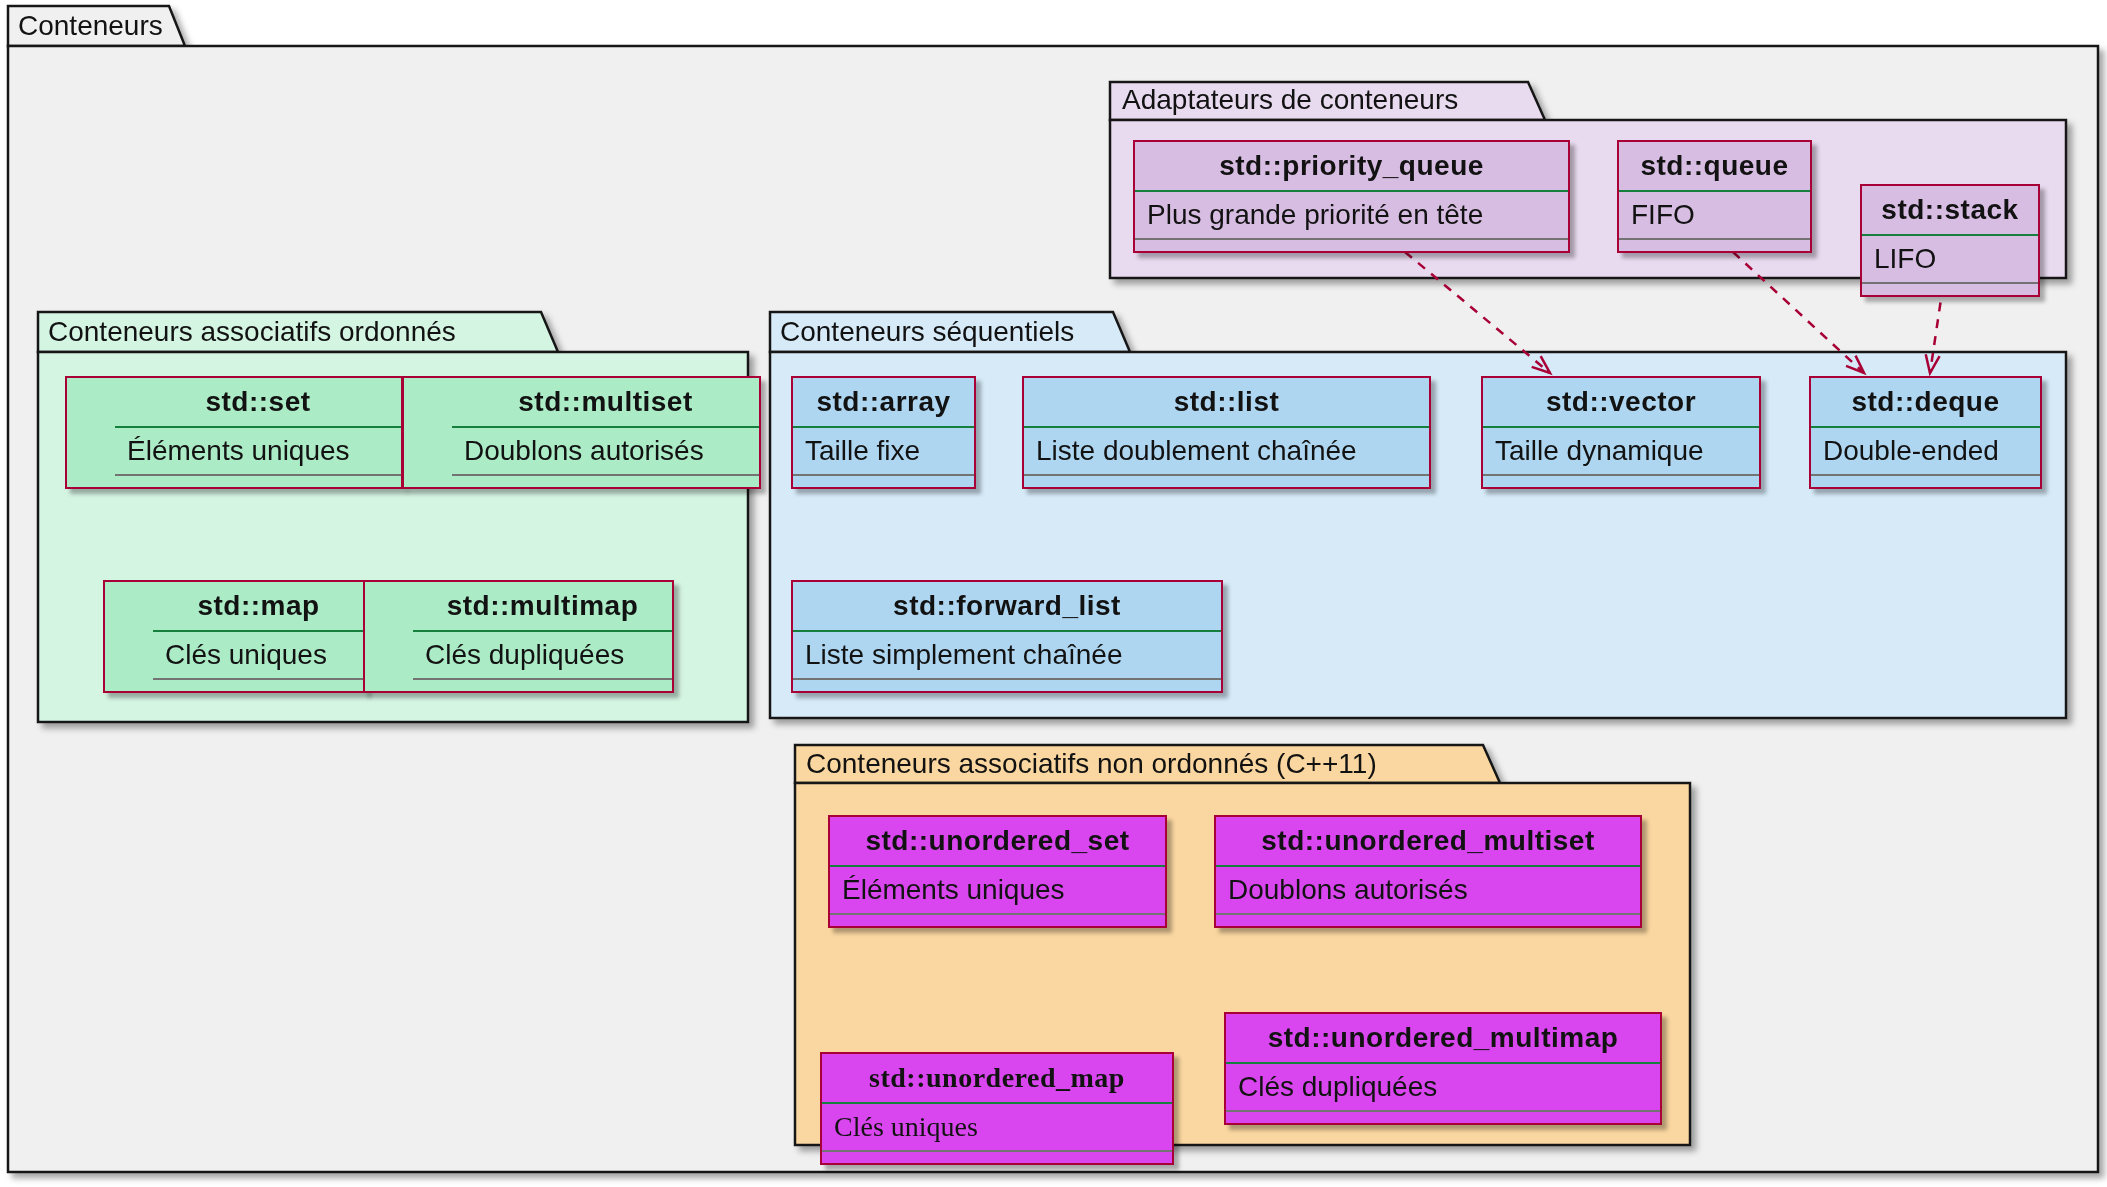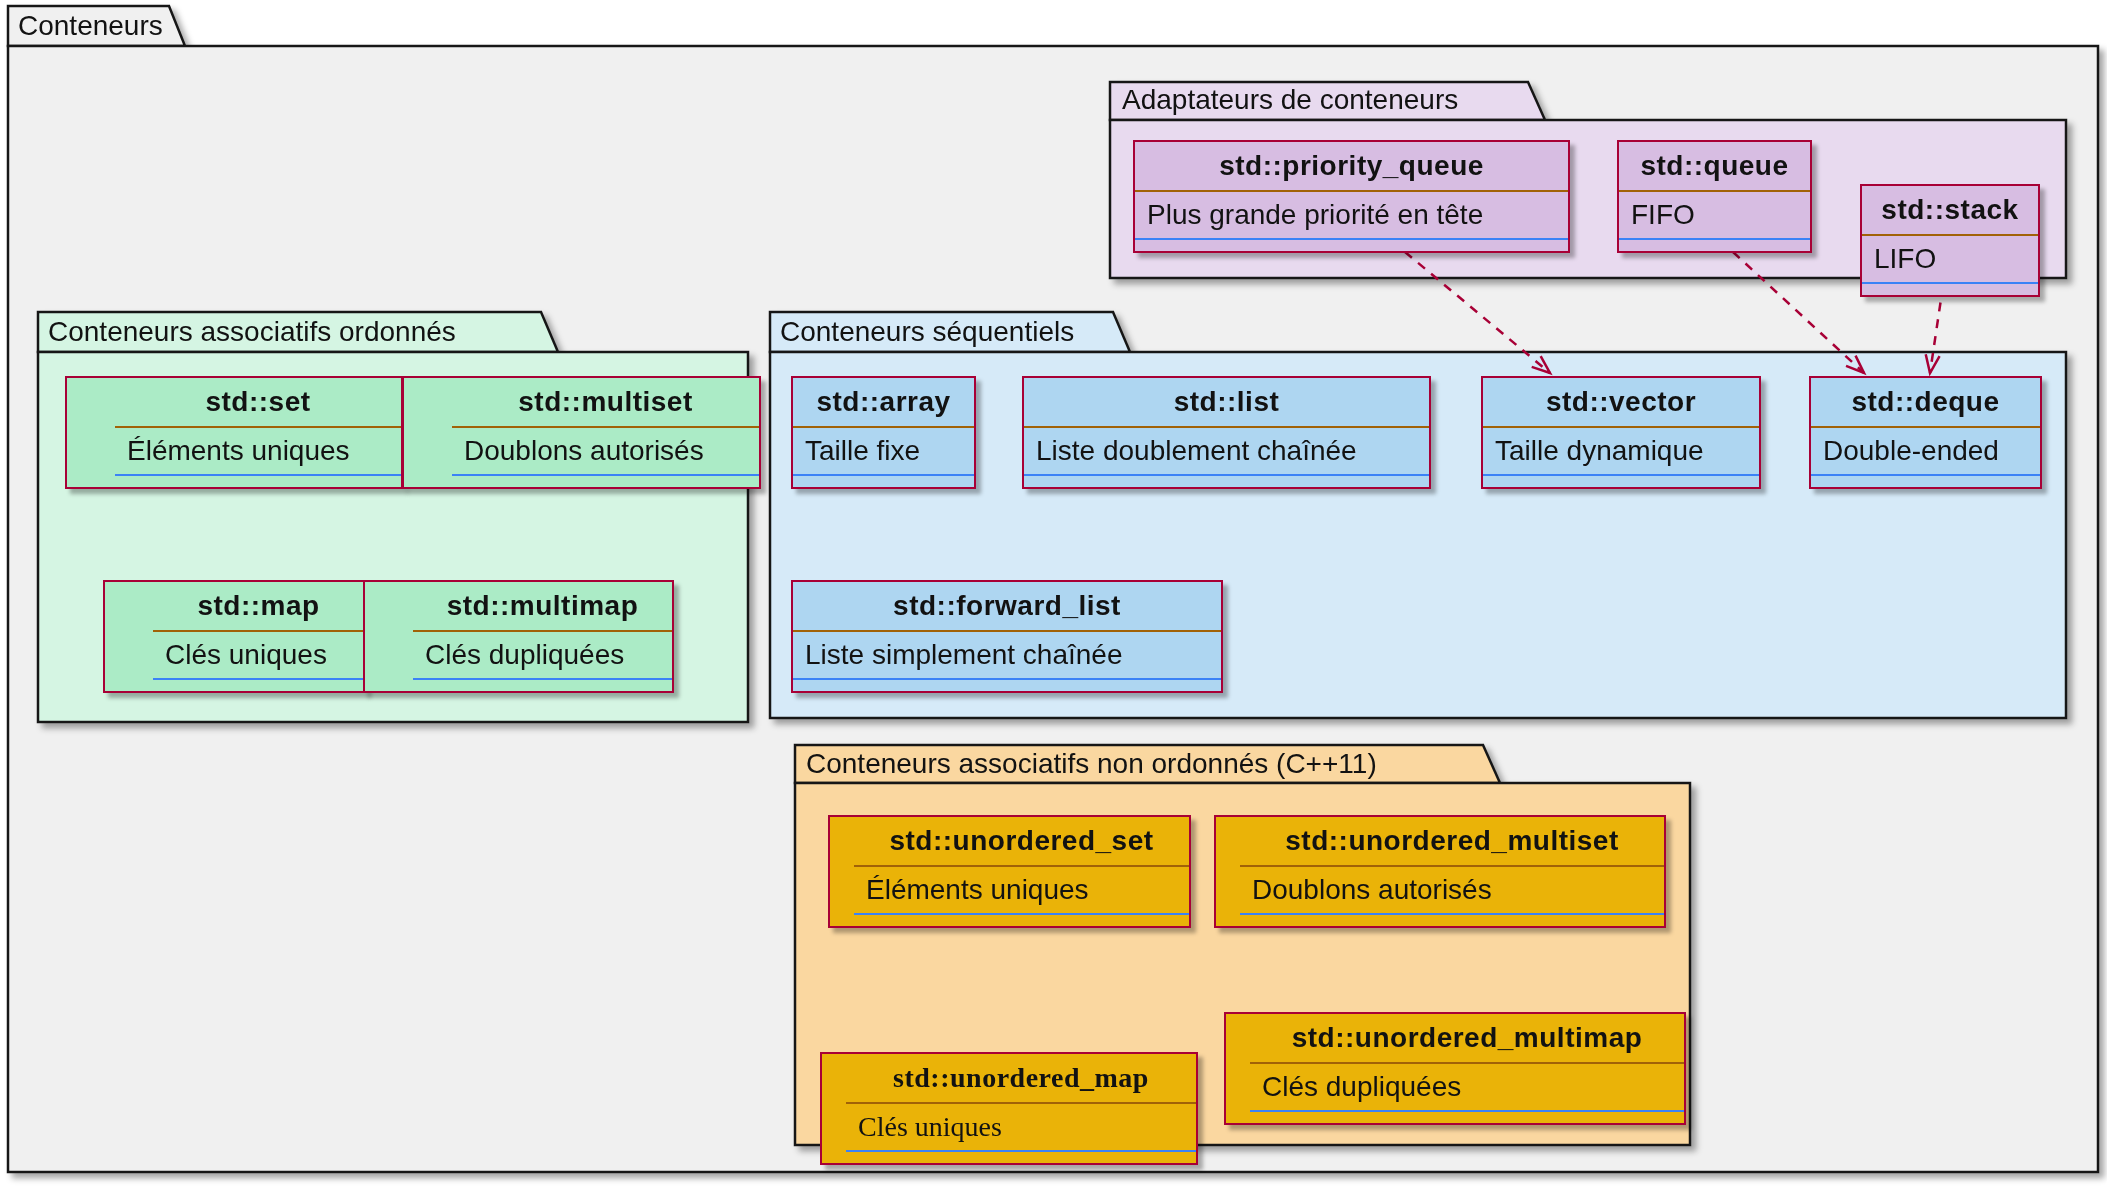--- a/index.html
+++ b/index.html
@@ -12,31 +12,31 @@
     position:absolute;font-size:28px;line-height:40px;height:40px;
     white-space:nowrap;z-index:3;color:#121212;
   }
   .cls{
     position:absolute;z-index:2;border:2px solid #A80036;
     box-shadow:5px 5px 4px rgba(0,0,0,0.30);
   }
   .cls .t{
     height:48px;line-height:48px;font-size:28px;font-weight:bold;
     letter-spacing:0.5px;text-align:center;white-space:nowrap;overflow:hidden;
-    border-bottom:2px solid #a16207;
+    border-bottom:2px solid #15803d;
   }
   .cls .d{
     height:46px;line-height:46px;font-size:28px;padding:0 12px;
-    white-space:nowrap;overflow:hidden;border-bottom:2px solid #3b82f6;
+    white-space:nowrap;overflow:hidden;border-bottom:2px solid #737373;
   }
   .cls .f{height:11px;}
   .c-purple{background:#D7BDE2;}
   .c-green{background:#ABEBC6;padding-left:48px;}
   .c-blue{background:#AED6F1;}
-  .c-yellow{background:#eab308;padding-left:24px;}
+  .c-yellow{background:#d946ef;}
 </style>
 </head>
 <body>
 
 <div id="stage">
 
   <svg id="bg" width="2107" height="1187">
     <defs>
       <filter id="ds" x="-5%" y="-5%" width="112%" height="112%">
         <feDropShadow dx="5" dy="5" stdDeviation="3" flood-color="#000000" flood-opacity="0.35"></feDropShadow>

